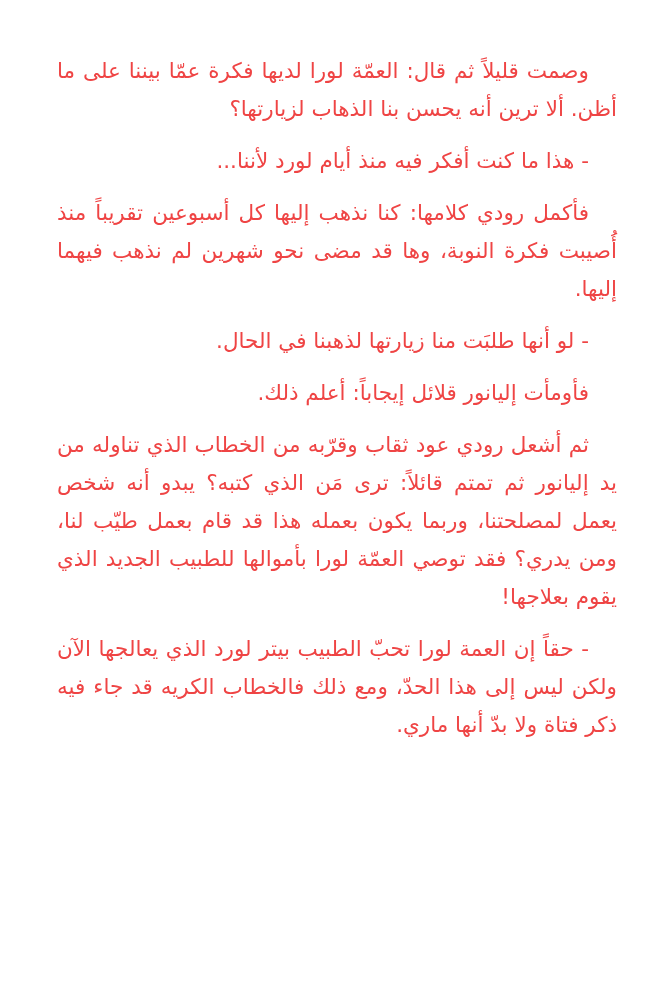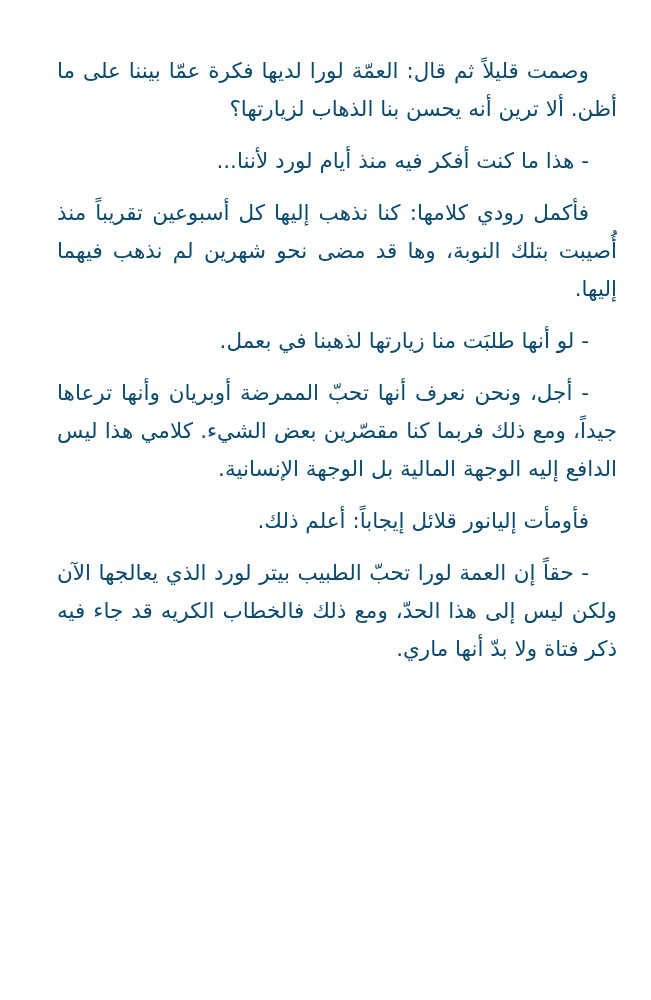--- a/index.html
+++ b/index.html
@@ -19,37 +19,37 @@
     position: absolute;
     top: 52px;
     right: 34px;
     width: 560px;
     direction: rtl;
     unicode-bidi: embed;
     text-align: justify;
     text-justify: inter-word;
     font-size: 21.5px;
     line-height: 38px;
-    color: #0c4a6e;
+    color: #ef4444;
     letter-spacing: 0;
   }
   .para {
     margin: 0 0 14px 0;
     text-indent: 28px;
   }
   .para:last-child {
     margin-bottom: 4px;
   }
 </style>
 </head>
 <body>
 
 <div class="page">
   <div class="text-block">
     <p class="para narration">وصمت قليلاً ثم قال: العمّة لورا لديها فكرة عمّا بيننا على ما أظن. ألا ترين أنه يحسن بنا الذهاب لزيارتها؟</p>
     <p class="para dialogue">- هذا ما كنت أفكر فيه منذ أيام لورد لأننا...</p>
-    <p class="para narration">فأكمل رودي كلامها: كنا نذهب إليها كل أسبوعين تقريباً منذ أُصيبت بتلك النوبة، وها قد مضى نحو شهرين لم نذهب فيهما إليها.</p>
-    <p class="para dialogue">- لو أنها طلبَت منا زيارتها لذهبنا في بعمل.</p>
-    <p class="para dialogue">- أجل، ونحن نعرف أنها تحبّ الممرضة أوبريان وأنها ترعاها جيداً، ومع ذلك فربما كنا مقصّرين بعض الشيء. كلامي هذا ليس الدافع إليه الوجهة المالية بل الوجهة الإنسانية.</p>
+    <p class="para narration">فأكمل رودي كلامها: كنا نذهب إليها كل أسبوعين تقريباً منذ أُصيبت فكرة النوبة، وها قد مضى نحو شهرين لم نذهب فيهما إليها.</p>
+    <p class="para dialogue">- لو أنها طلبَت منا زيارتها لذهبنا في الحال.</p>
     <p class="para narration">فأومأت إليانور قلائل إيجاباً: أعلم ذلك.</p>
+    <p class="para narration">ثم أشعل رودي عود ثقاب وقرّبه من الخطاب الذي تناوله من يد إليانور ثم تمتم قائلاً: ترى مَن الذي كتبه؟ يبدو أنه شخص يعمل لمصلحتنا، وربما يكون بعمله هذا قد قام بعمل طيّب لنا، ومن يدري؟ فقد توصي العمّة لورا بأموالها للطبيب الجديد الذي يقوم بعلاجها!</p>
     <p class="para dialogue">- حقاً إن العمة لورا تحبّ الطبيب بيتر لورد الذي يعالجها الآن ولكن ليس إلى هذا الحدّ، ومع ذلك فالخطاب الكريه قد جاء فيه ذكر فتاة ولا بدّ أنها ماري.</p>
   </div>
 </div>
 
 </body></html>

